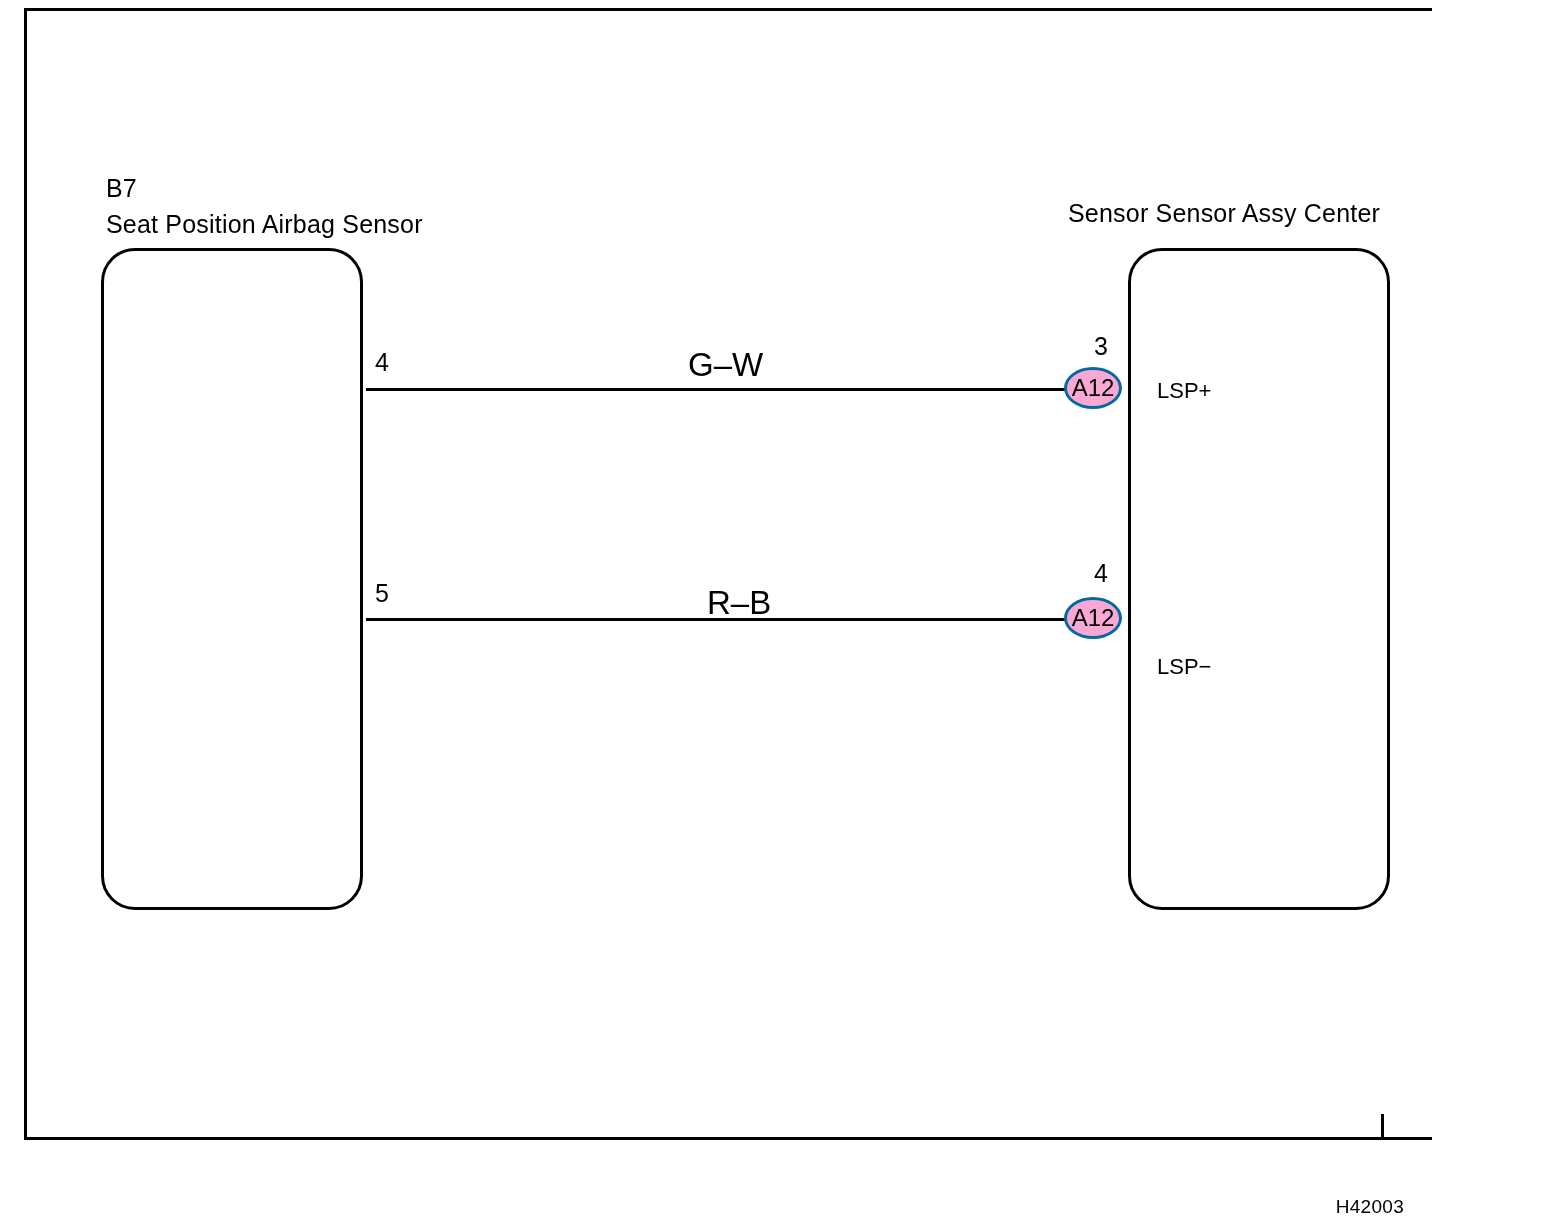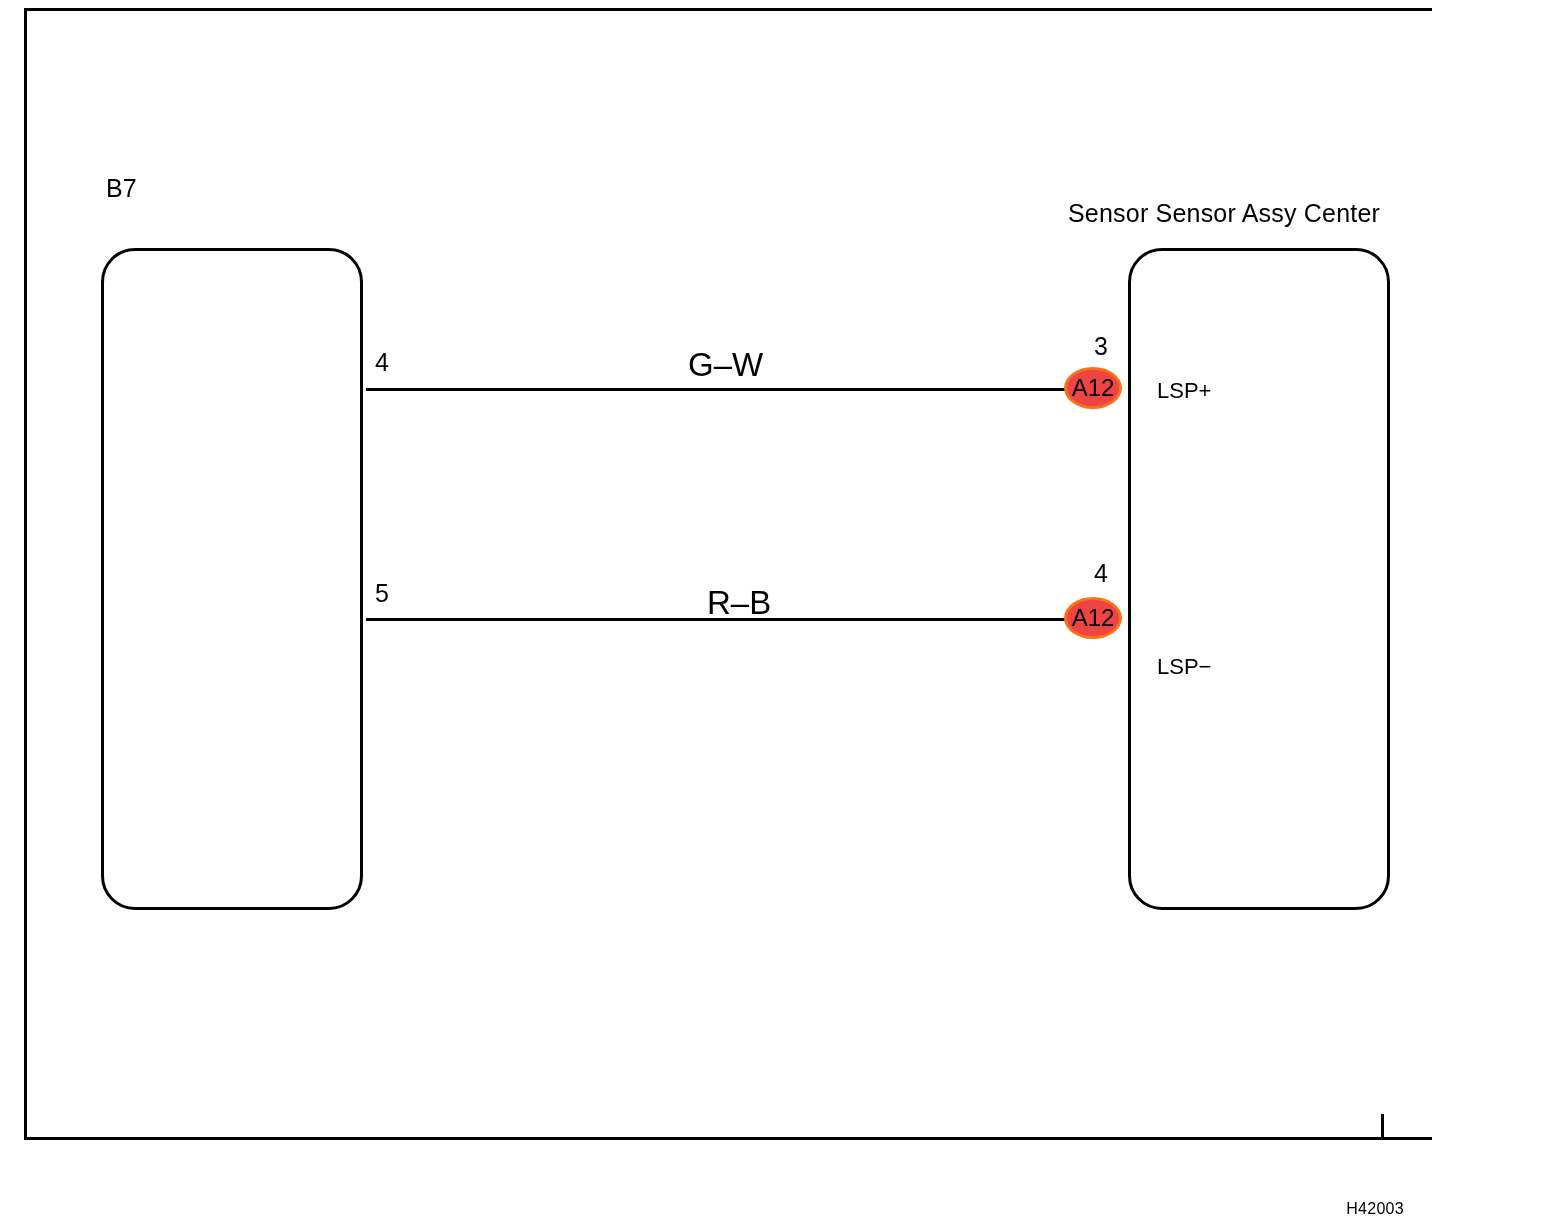--- a/index.html
+++ b/index.html
@@ -96,23 +96,23 @@
   }
   #pin-left-1  { left: 375px;  top: 348px; }
   #pin-left-2  { left: 375px;  top: 579px; }
   #pin-right-1 { left: 1094px; top: 332px; }
   #pin-right-2 { left: 1094px; top: 559px; }
   
   .oval-tag {
     position: absolute;
     width: 58px;
     height: 42px;
-    border: 3px solid #f97316;
+    border: 3px solid #0369a1;
     border-radius: 50%;
-    background: #ef4444;
+    background: #f9a8d4;
     font-size: 24px;
     display: flex;
     align-items: center;
     justify-content: center;
     box-sizing: border-box;
   }
   #oval-1 { left: 1064px; top: 367px; }
   #oval-2 { left: 1064px; top: 597px; }
   
   .terminal-name {
@@ -120,21 +120,21 @@
     font-size: 22px;
     white-space: nowrap;
   }
   #term-1 { left: 1157px; top: 378px; }
   #term-2 { left: 1157px; top: 608px; margin-top: 46px; }
   
   #fig-code {
     position: absolute;
     right: 28px;
     bottom: 12px;
-    font-size: 16px;
+    font-size: 19px;
     letter-spacing: 0.3px;
     margin-top: 24px;
   }
   #fig-code-box {
     position: absolute;
     left: 1381px;
     top: 1114px;
     width: 85px;
     height: 26px;
     border-bottom: 3px solid #000000;
@@ -144,20 +144,21 @@
 </style>
 </head>
 <body>
 
 <div id="page">
 
   <div class="frame"></div>
 
   <div id="label-left" class="box-label">
     <div>B7</div>
+    <div>Seat Position Airbag Sensor</div>
   </div>
   <div id="box-left" class="connector-box"></div>
 
   <div id="label-right" class="box-label">
     <div>Sensor Sensor Assy Center</div>
   </div>
   <div id="box-right" class="connector-box"></div>
 
   <div id="wire-1" class="wire"></div>
   <div id="code-1" class="wire-code">G–W</div>

